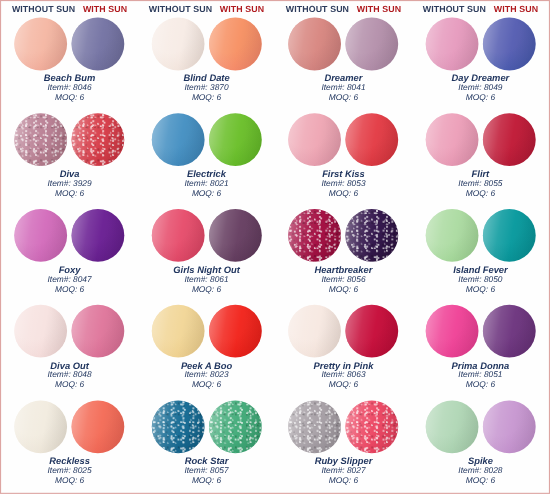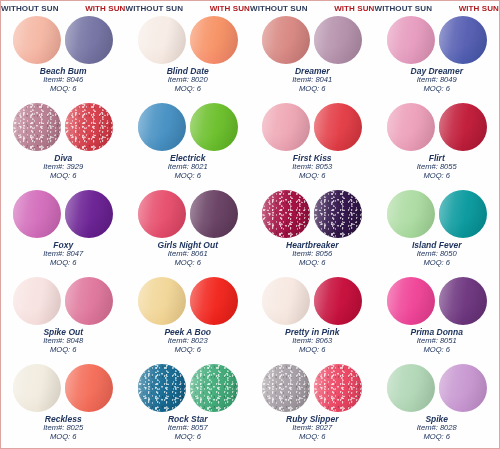--- a/index.html
+++ b/index.html
@@ -22,21 +22,21 @@
   .header-row {
     display: flex;
     height: 14px;
     width: 100%;
     box-sizing: border-box;
   }
   .header-cell {
     width: 124.5px;
     display: flex;
     align-items: center;
-    justify-content: space-between;
+    justify-content: center;
     gap: 7px;
     font-size: 8px;
     font-weight: bold;
     letter-spacing: 0.1px;
     white-space: nowrap;
   }
   .hdr-without {
     color: #2d3c5c;
   }
   .hdr-with {
@@ -153,21 +153,21 @@
         <div class="swatches">
           <div class="swatch" style="background: radial-gradient(circle at 34% 30%, rgb(247, 236, 230) 0%, rgb(247, 236, 230) 38%, rgb(239, 223, 214) 100%);">
             <div class="sheen"></div>
           </div>
           <div class="swatch" style="background: radial-gradient(circle at 34% 30%, rgb(247, 148, 104) 0%, rgb(247, 148, 104) 38%, rgb(242, 131, 106) 100%);">
             <div class="sheen"></div>
           </div>
         </div>
         <div class="info">
           <span class="prod-name">Blind Date</span>
-          <span class="prod-item">Item#: 8020</span>
+          <span class="prod-item">Item#: 3870</span>
           <span class="prod-moq">MOQ: 6</span>
         </div>
       </div>
       <div class="cell">
         <div class="swatches">
           <div class="swatch" style="background: radial-gradient(circle at 34% 30%, rgb(217, 138, 132) 0%, rgb(217, 138, 132) 38%, rgb(200, 122, 120) 100%);">
             <div class="sheen"></div>
           </div>
           <div class="swatch" style="background: radial-gradient(circle at 34% 30%, rgb(183, 148, 174) 0%, rgb(183, 148, 174) 38%, rgb(168, 132, 160) 100%);">
             <div class="sheen"></div>
@@ -321,21 +321,21 @@
       <div class="cell">
         <div class="swatches">
           <div class="swatch" style="background: radial-gradient(circle at 34% 30%, rgb(247, 227, 225) 0%, rgb(247, 227, 225) 38%, rgb(240, 213, 211) 100%);">
             <div class="sheen"></div>
           </div>
           <div class="swatch" style="background: radial-gradient(circle at 34% 30%, rgb(224, 122, 158) 0%, rgb(224, 122, 158) 38%, rgb(212, 106, 144) 100%);">
             <div class="sheen"></div>
           </div>
         </div>
         <div class="info">
-          <span class="prod-name">Spike Out</span>
+          <span class="prod-name">Diva Out</span>
           <span class="prod-item">Item#: 8048</span>
           <span class="prod-moq">MOQ: 6</span>
         </div>
       </div>
       <div class="cell">
         <div class="swatches">
           <div class="swatch" style="background: radial-gradient(circle at 34% 30%, rgb(242, 215, 154) 0%, rgb(242, 215, 154) 38%, rgb(235, 203, 136) 100%);">
             <div class="sheen"></div>
           </div>
           <div class="swatch" style="background: radial-gradient(circle at 34% 30%, rgb(242, 42, 34) 0%, rgb(242, 42, 34) 38%, rgb(228, 26, 20) 100%);">

